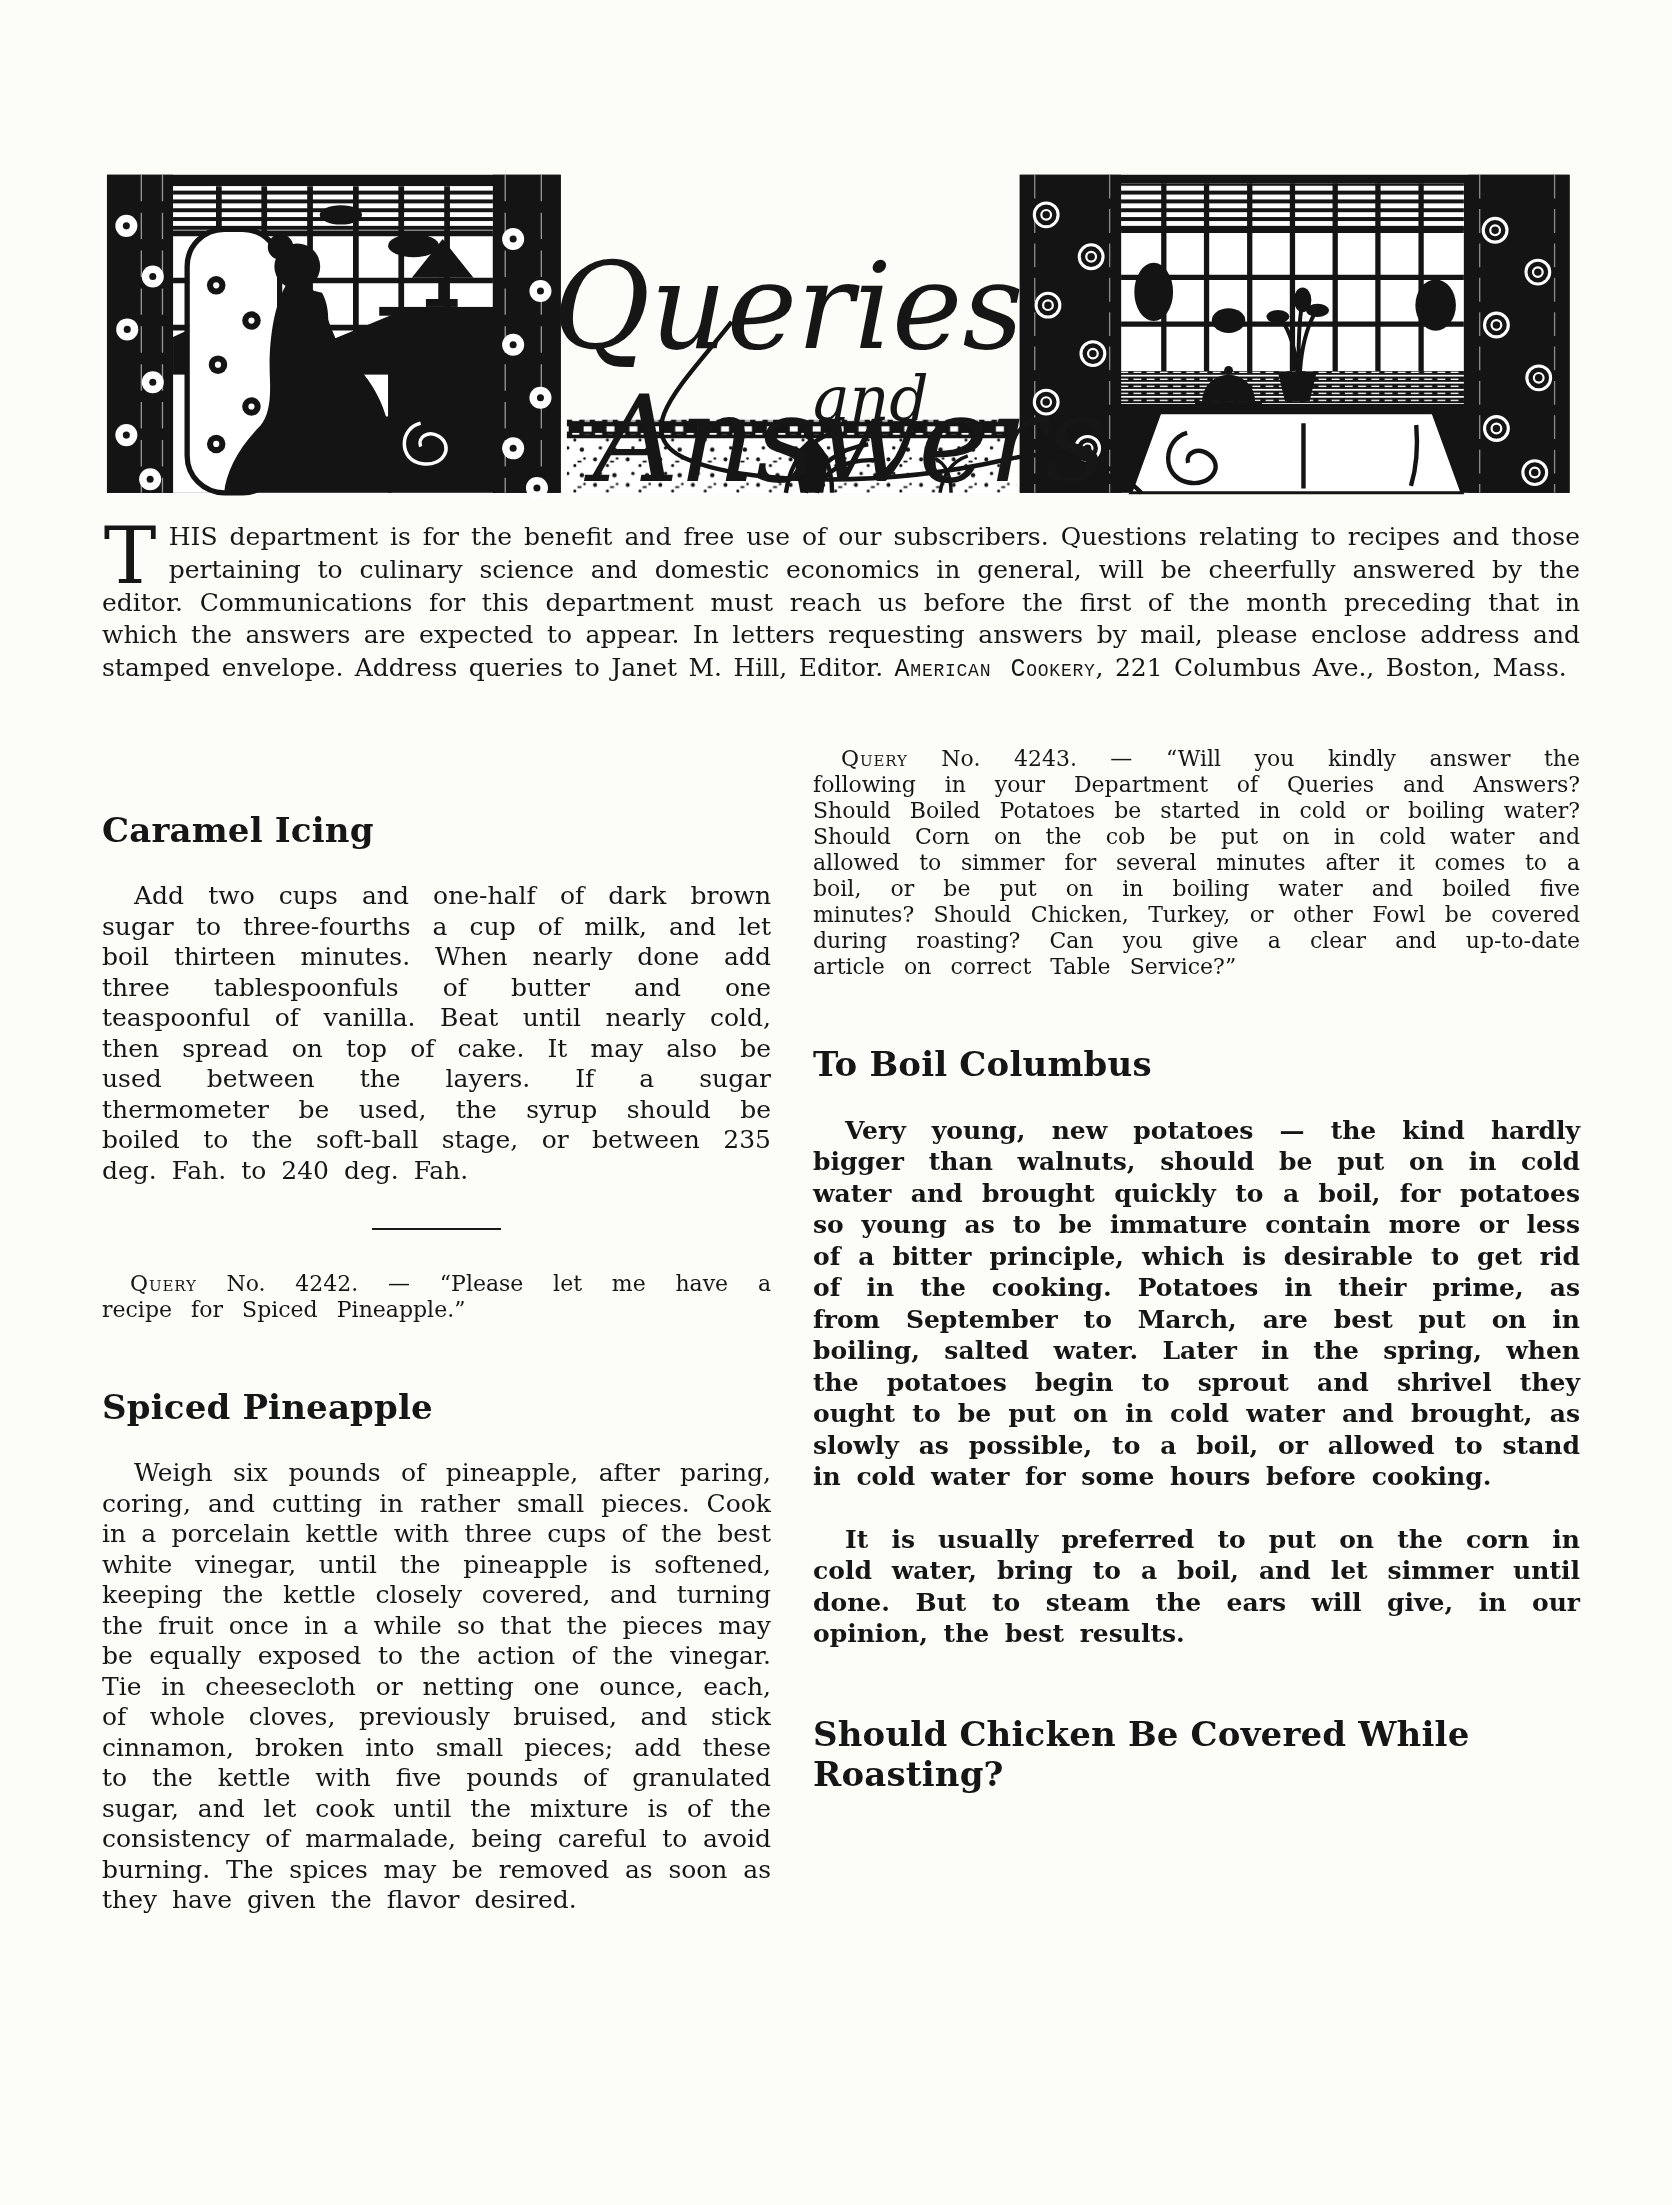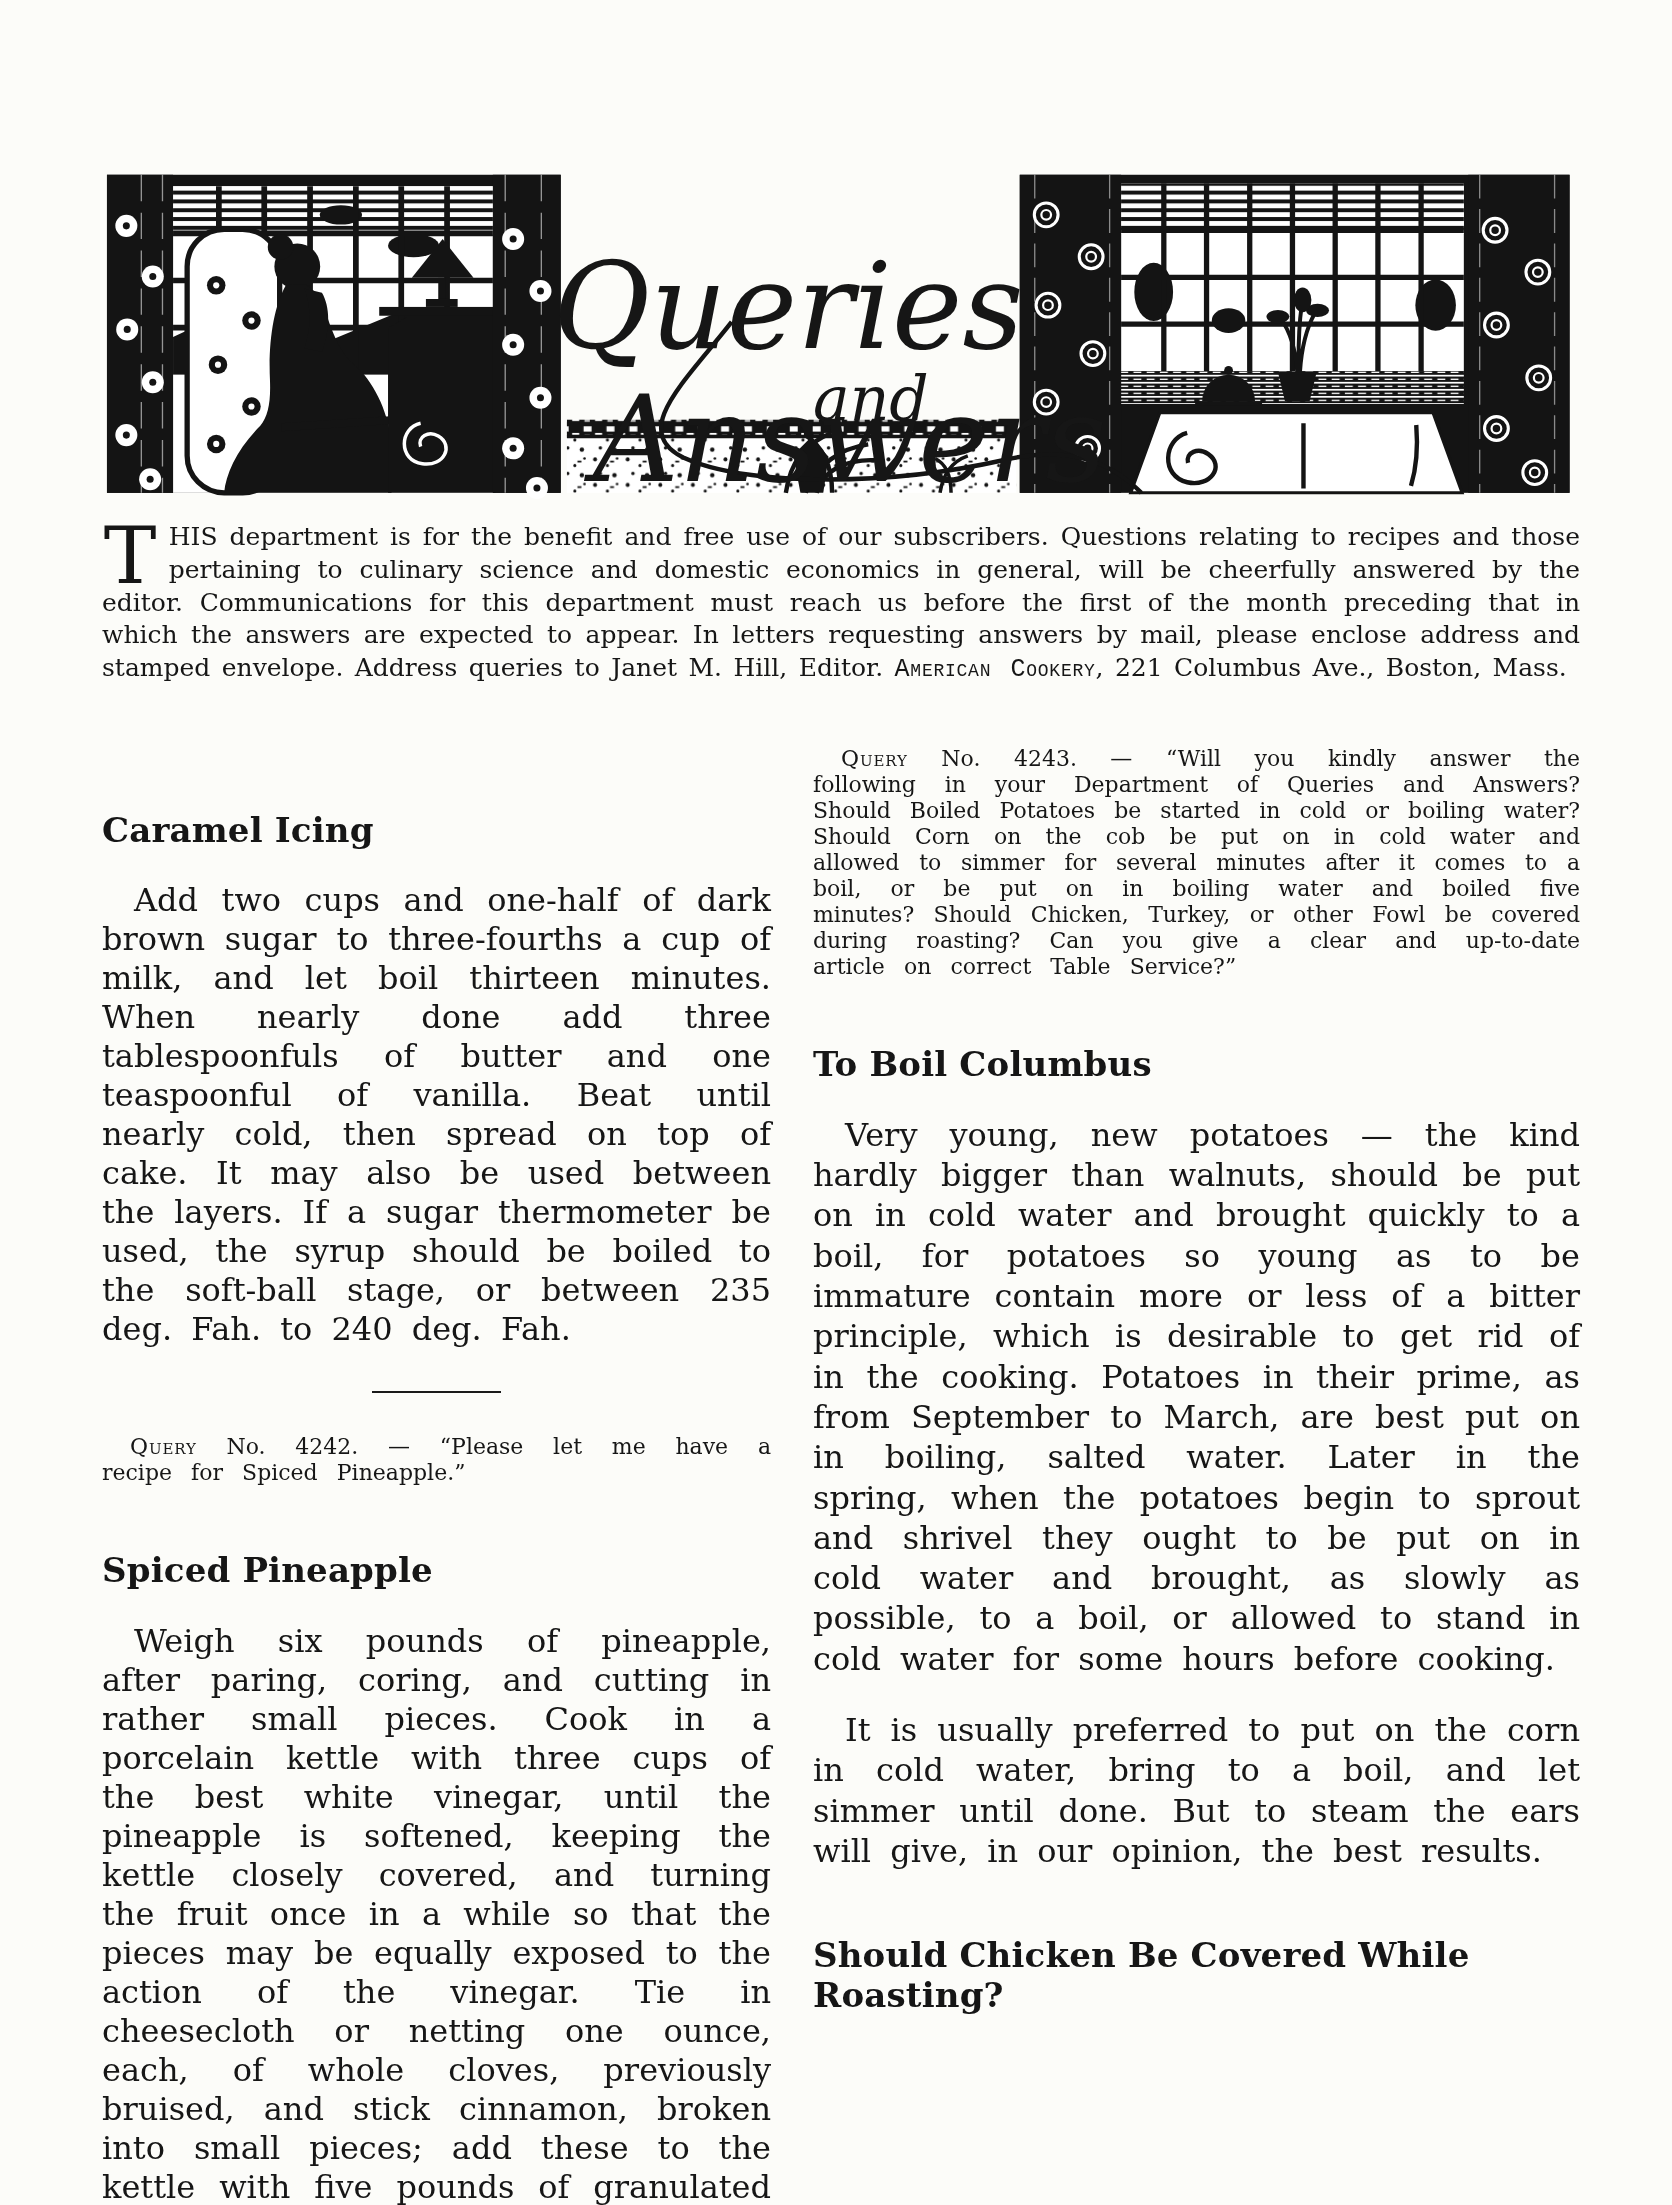--- a/index.html
+++ b/index.html
@@ -17,22 +17,22 @@
   .smallcaps { font-variant:small-caps; letter-spacing:0.03em;font-family:Liberation Mono, monospace; }
   .columns { position:absolute; left:102px; top:746px; width:1478px; display:flex; gap:42px; align-items:flex-start; }
   .col-left  { width:669px; }
   .col-right { width:767px; }
   .query { font-size:22px; line-height:1.18; text-align:justify; text-indent:28px; word-spacing:0.55em; }
   .qword { font-variant:small-caps; letter-spacing:0.04em; }
   h2.heading {
     font-size:34px; font-weight:700; text-align:left; line-height:1.18;
     margin:64px 0 27px; letter-spacing:0.005em;
   }
-  .recipe { font-size:32px; line-height:1.22; text-align:justify; text-indent:32px; word-spacing:0.28em;margin-top:31px; }
-  .col-right .recipe { line-height:1.26; }
+  .recipe { font-size:25px; line-height:1.22; text-align:justify; text-indent:32px; word-spacing:0.28em;margin-top:31px; }
+  .col-right .recipe { line-height:1.26;font-weight:bold; }
   .divider { border:none; border-top:2.2px solid #1a1a1a; width:129px; margin:42px auto 41px; }
 </style>
 </head>
 <body>
 
 <div class="page">
 
   <svg class="header-art" viewBox="0 0 3340 740">
     <defs>
       <pattern id="hstripe" width="22" height="20" patternUnits="userSpaceOnUse">

